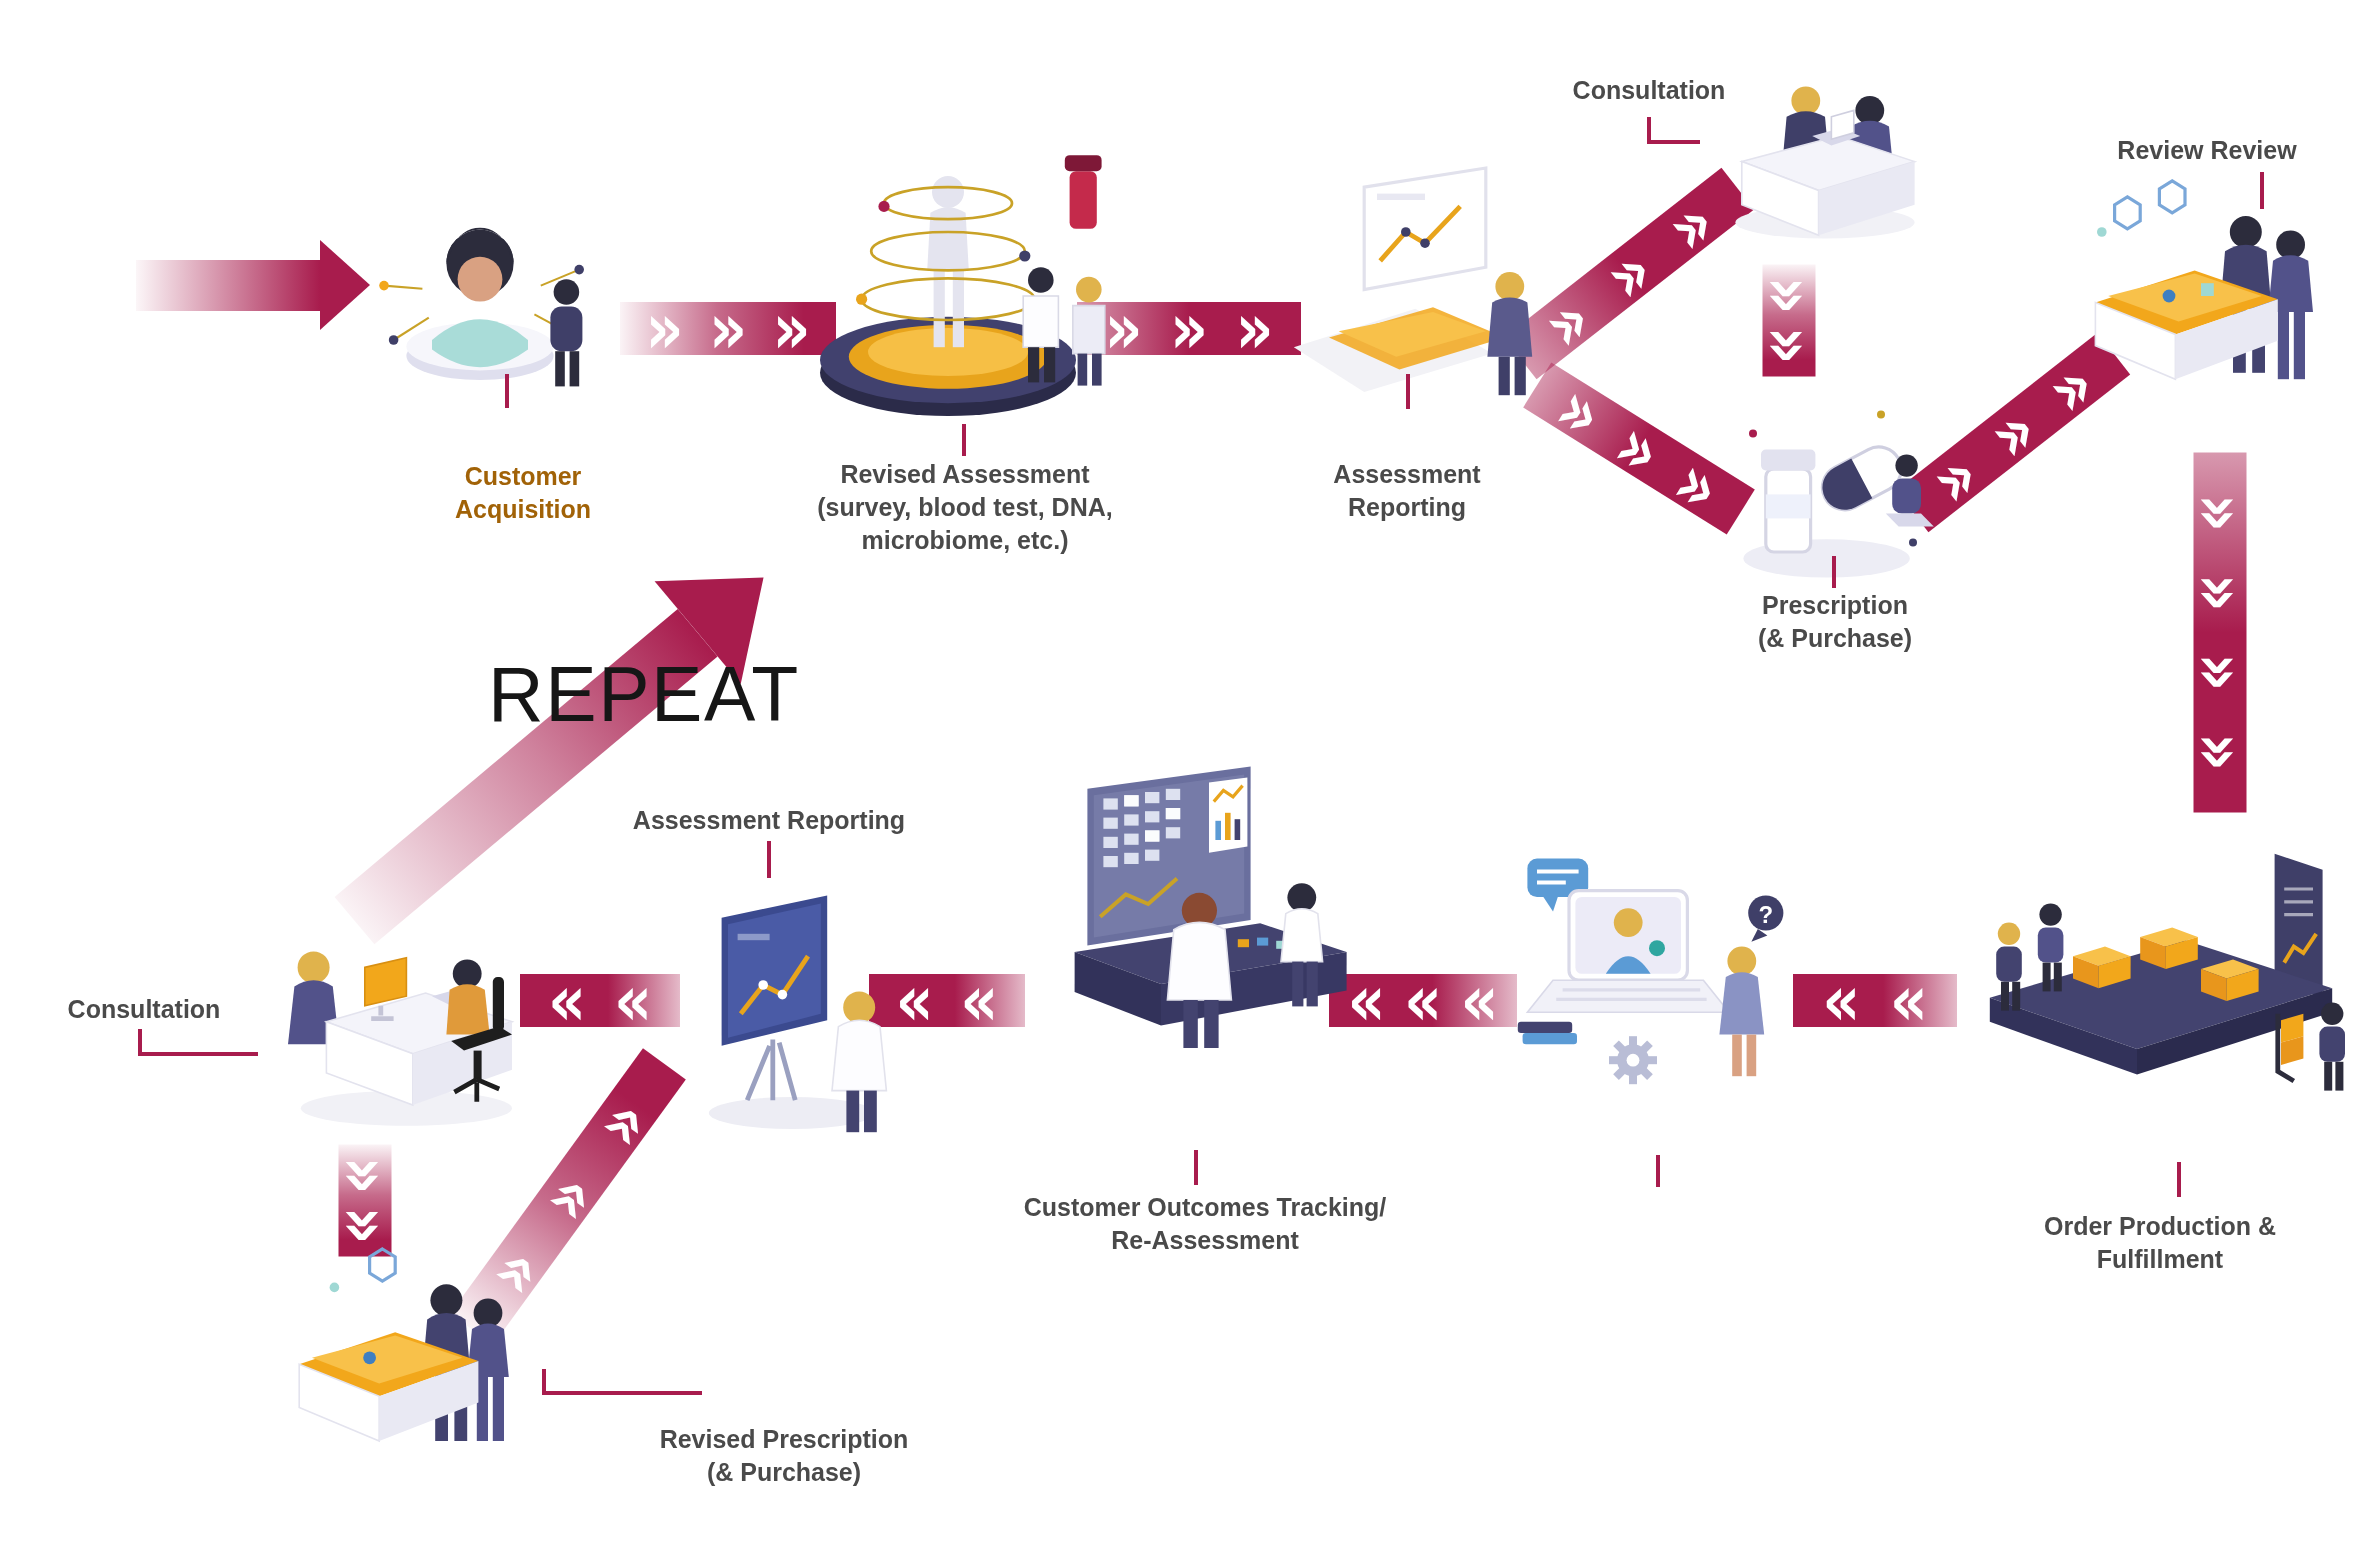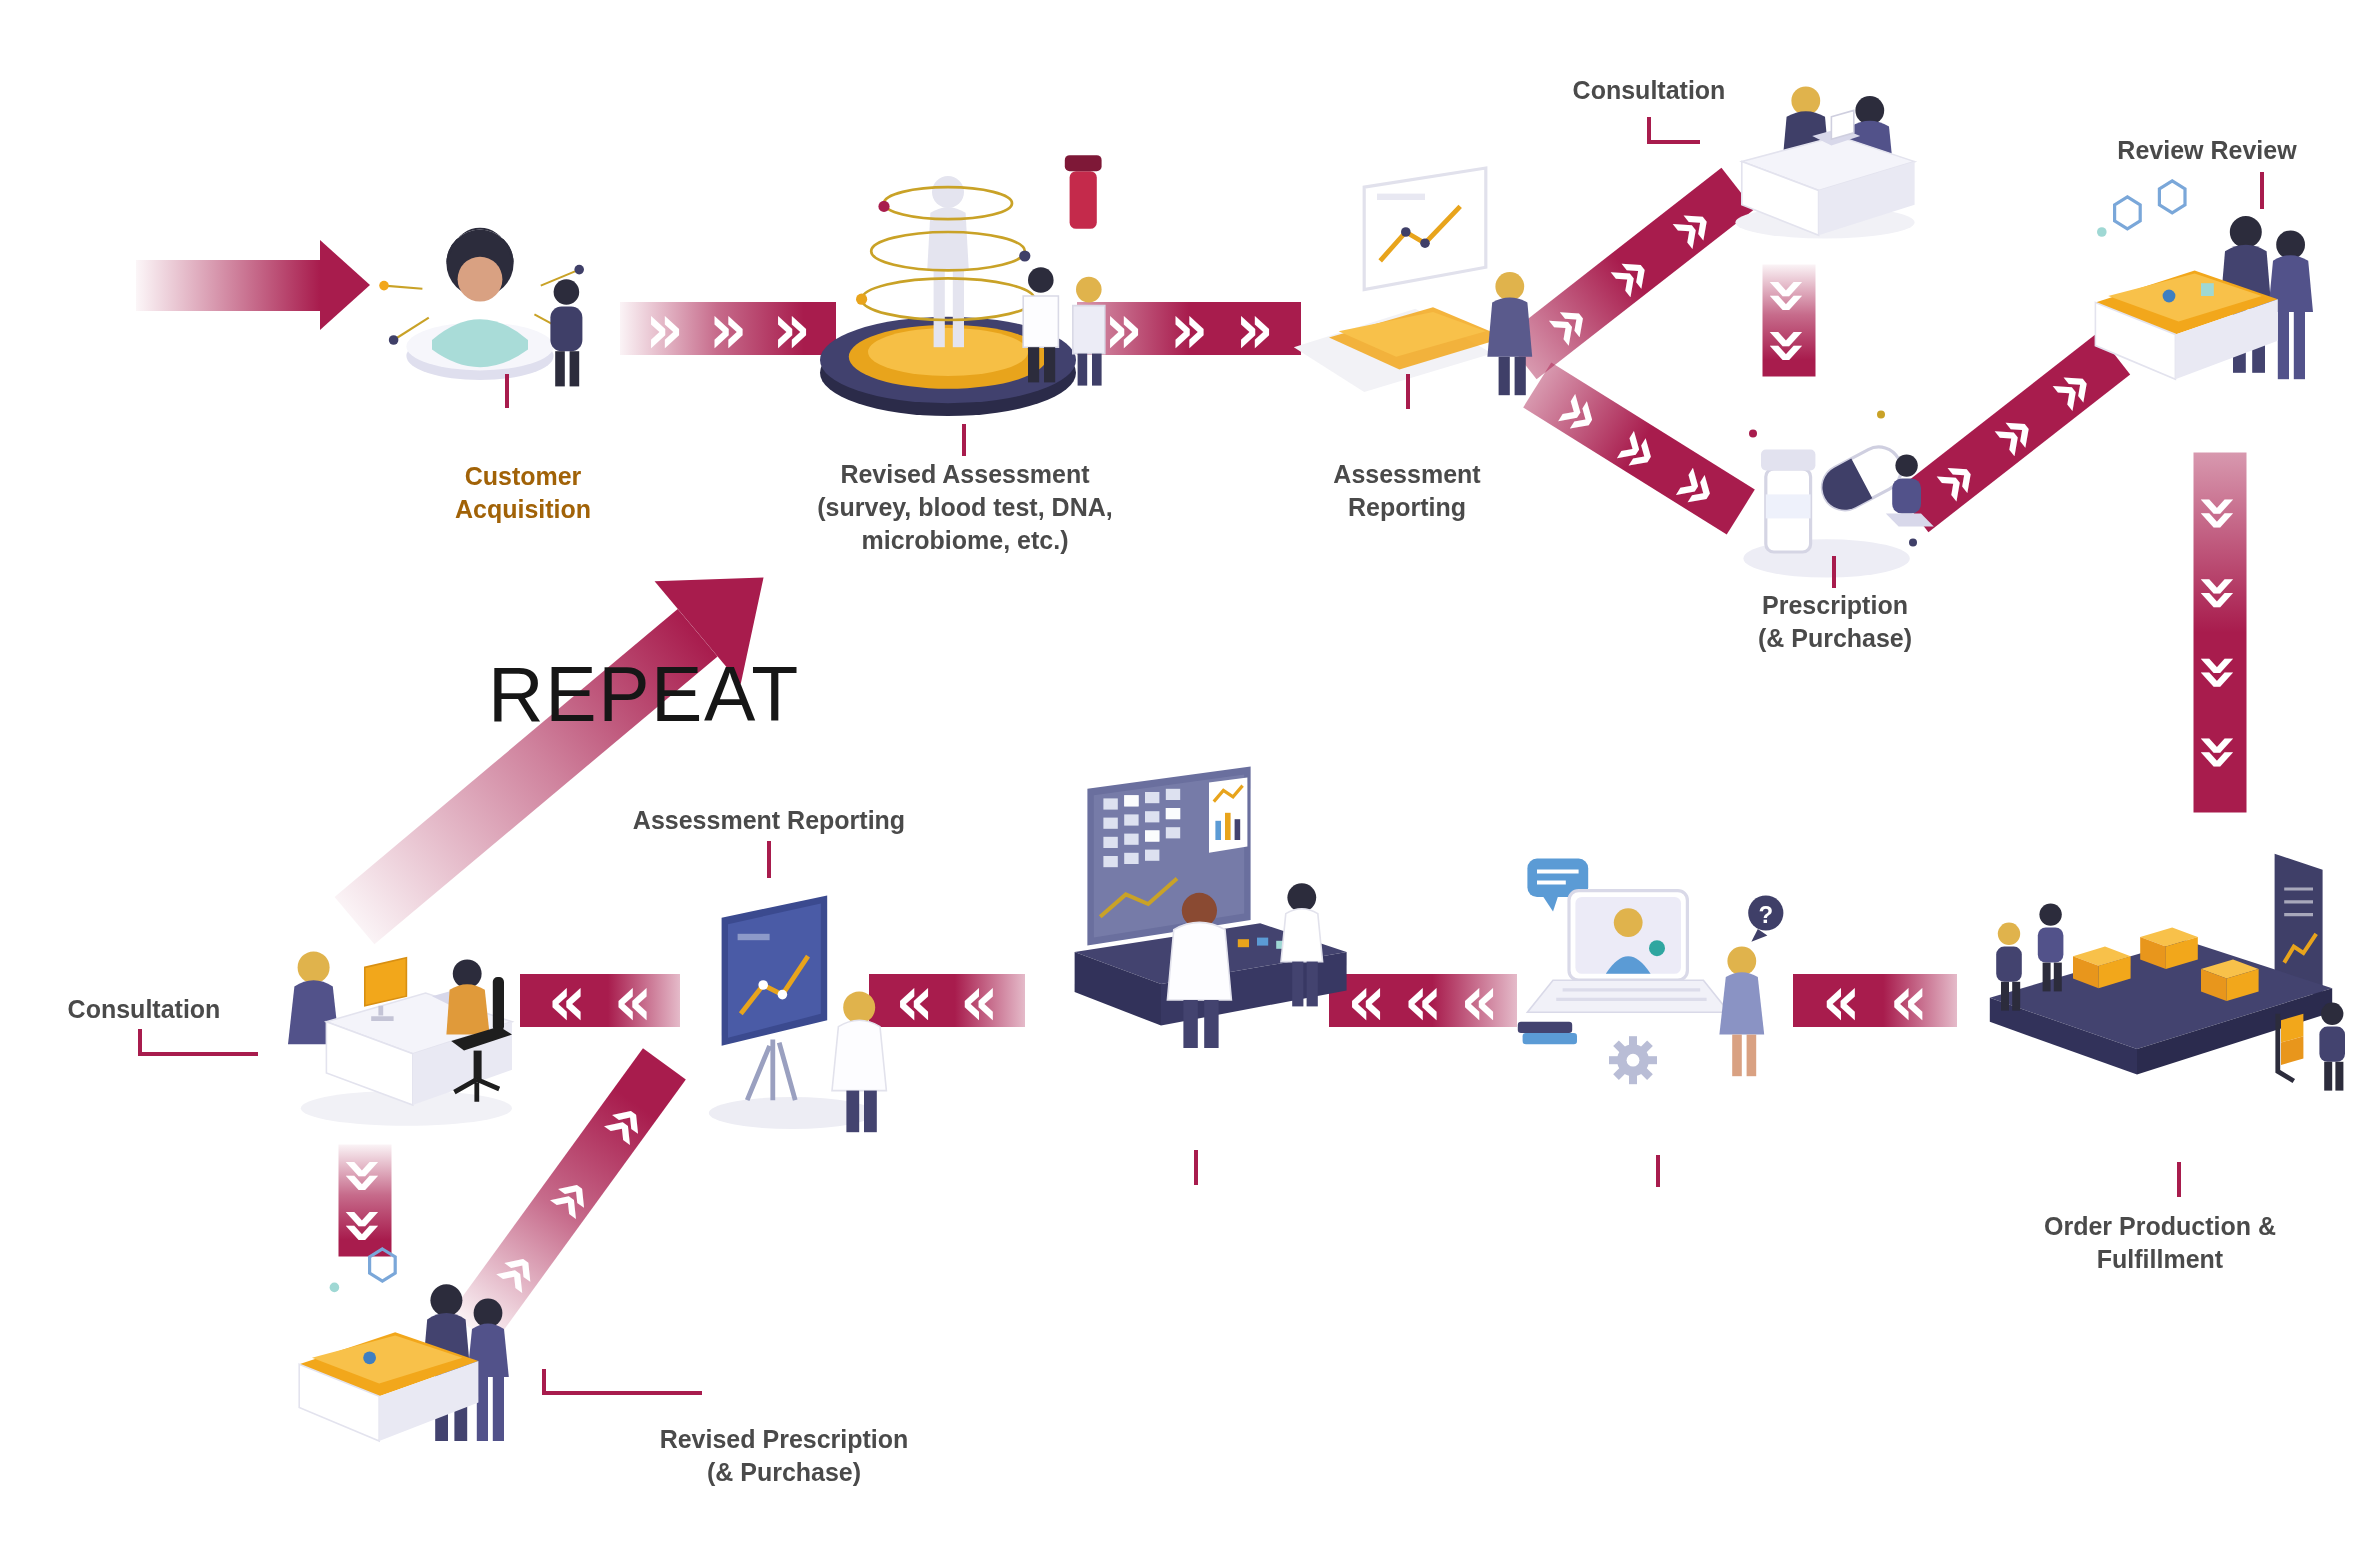--- a/index.html
+++ b/index.html
@@ -545,20 +545,24 @@
   <div class="node-label" style="left:2207px; top:134px;">
     <div>Review Review</div>
   </div>
 
   <div class="node-label" style="left:2160px; top:1210px;">
     <div>Order Production &amp;</div>
     <div>Fulfillment</div>
   </div>
 
 
+  <div class="node-label" style="left:1205px; top:1191px;">
+    <div>Customer Outcomes Tracking/</div>
+    <div>Re-Assessment</div>
+  </div>
 
   <div class="node-label" style="left:769px; top:804px;">
     <div>Assessment Reporting</div>
   </div>
 
   <div class="node-label" style="left:144px; top:993px;">
     <div>Consultation</div>
   </div>
 
   <div class="node-label" style="left:736px; top:1423px;margin-left:48px;">

